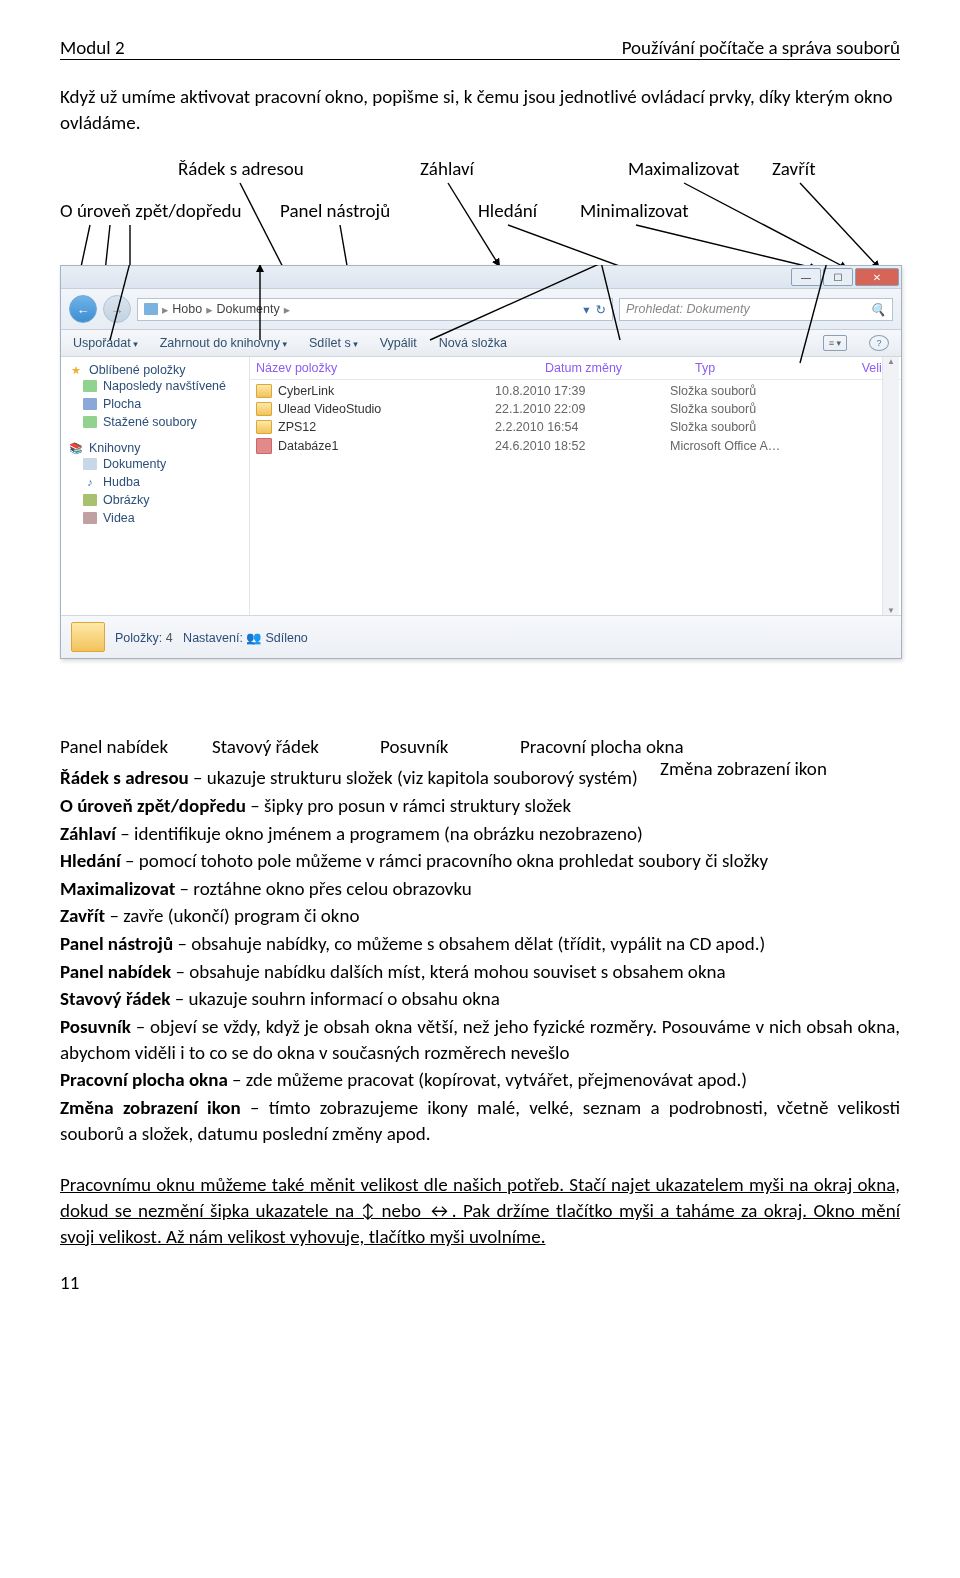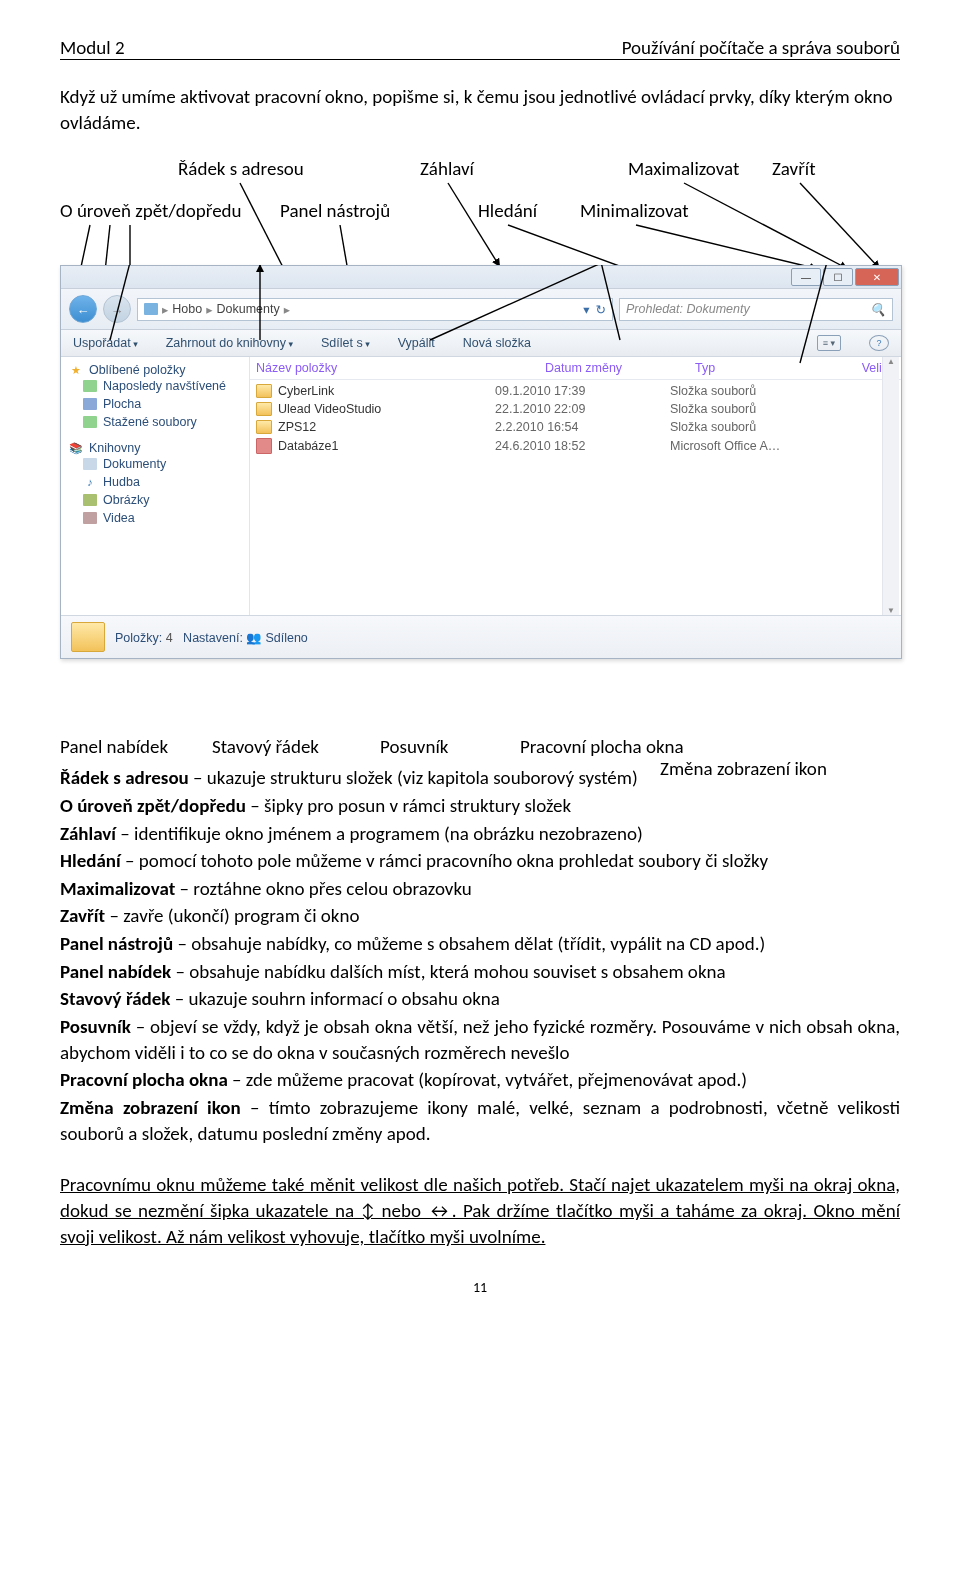--- a/index.html
+++ b/index.html
@@ -123,21 +123,21 @@
     padding: 3px 6px;
     color: #888;
     font-style: italic;
     display: flex;
     justify-content: space-between;
     align-items: center;
   }
   .toolbar {
     display: flex;
     align-items: center;
-    gap: 28px;
+    gap: 22px;
     padding: 5px 12px;
     background: linear-gradient(#f6f8fb, #e8ecf1);
     border-bottom: 1px solid #d0d7e0;
     color: #305070;
   }
   .toolbar span.drop::after {
     content: " ▾";
     font-size: 9px;
   }
   .toolbar .tbspacer { flex: 1; }
@@ -283,23 +283,23 @@
     height: 100px;
     font-size: 19px;
   }
   .labels-bottom span { position: absolute; }
   .defs p {
     text-align: justify;
     margin: 0 0 2px 0;
   }
   .defs b { font-weight: bold; }
   .pagenum {
-    text-align: center;
-    font-size: 14px;
-    margin-top: 30px;
+    text-align: left;
+    font-size: 19px;
+    margin-top: 22px;
   }
 </style>
 </head>
 <body>
 
 <div class="page">
   <div class="header-row">
     <span>Modul 2</span>
     <span>Používání počítače a správa souborů</span>
   </div>
@@ -419,21 +419,21 @@
             <div class="col date">Datum změny</div>
             <div class="col type">Typ</div>
             <div class="col size">Veliko</div>
           </div>
           <div class="rows" id="file-rows">
               <div class="row">
                 <div class="name">
                   <span class="fico"></span>
                   <span>CyberLink</span>
                 </div>
-                <div class="date">09.1.2010 17:39</div>
+                <div class="date">10.8.2010 17:39</div>
                 <div class="type">Složka souborů</div>
                 <div class="size"></div>
               </div>
               <div class="row">
                 <div class="name">
                   <span class="fico"></span>
                   <span>Ulead VideoStudio</span>
                 </div>
                 <div class="date">22.1.2010 22:09</div>
                 <div class="type">Složka souborů</div>

